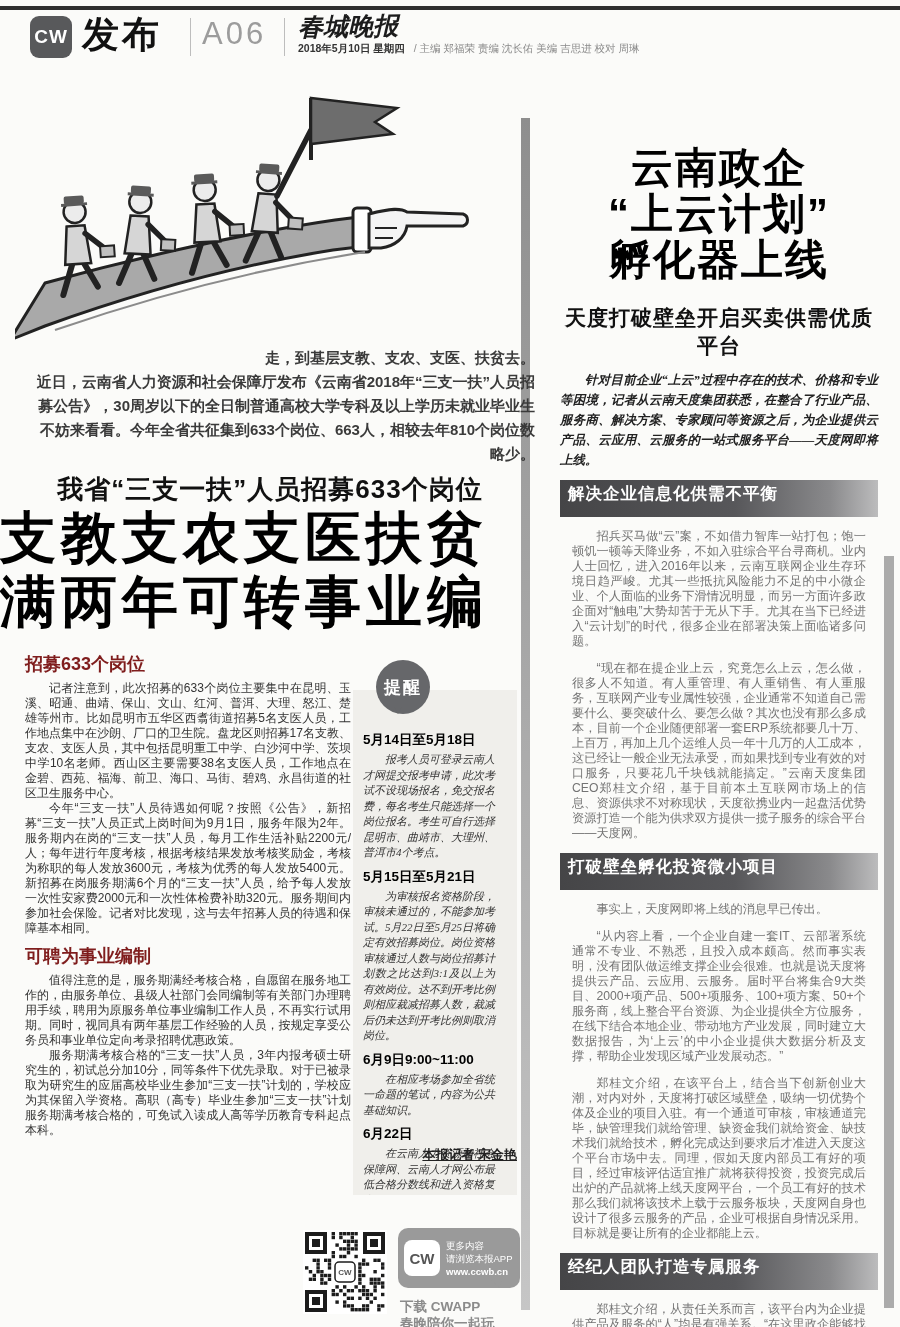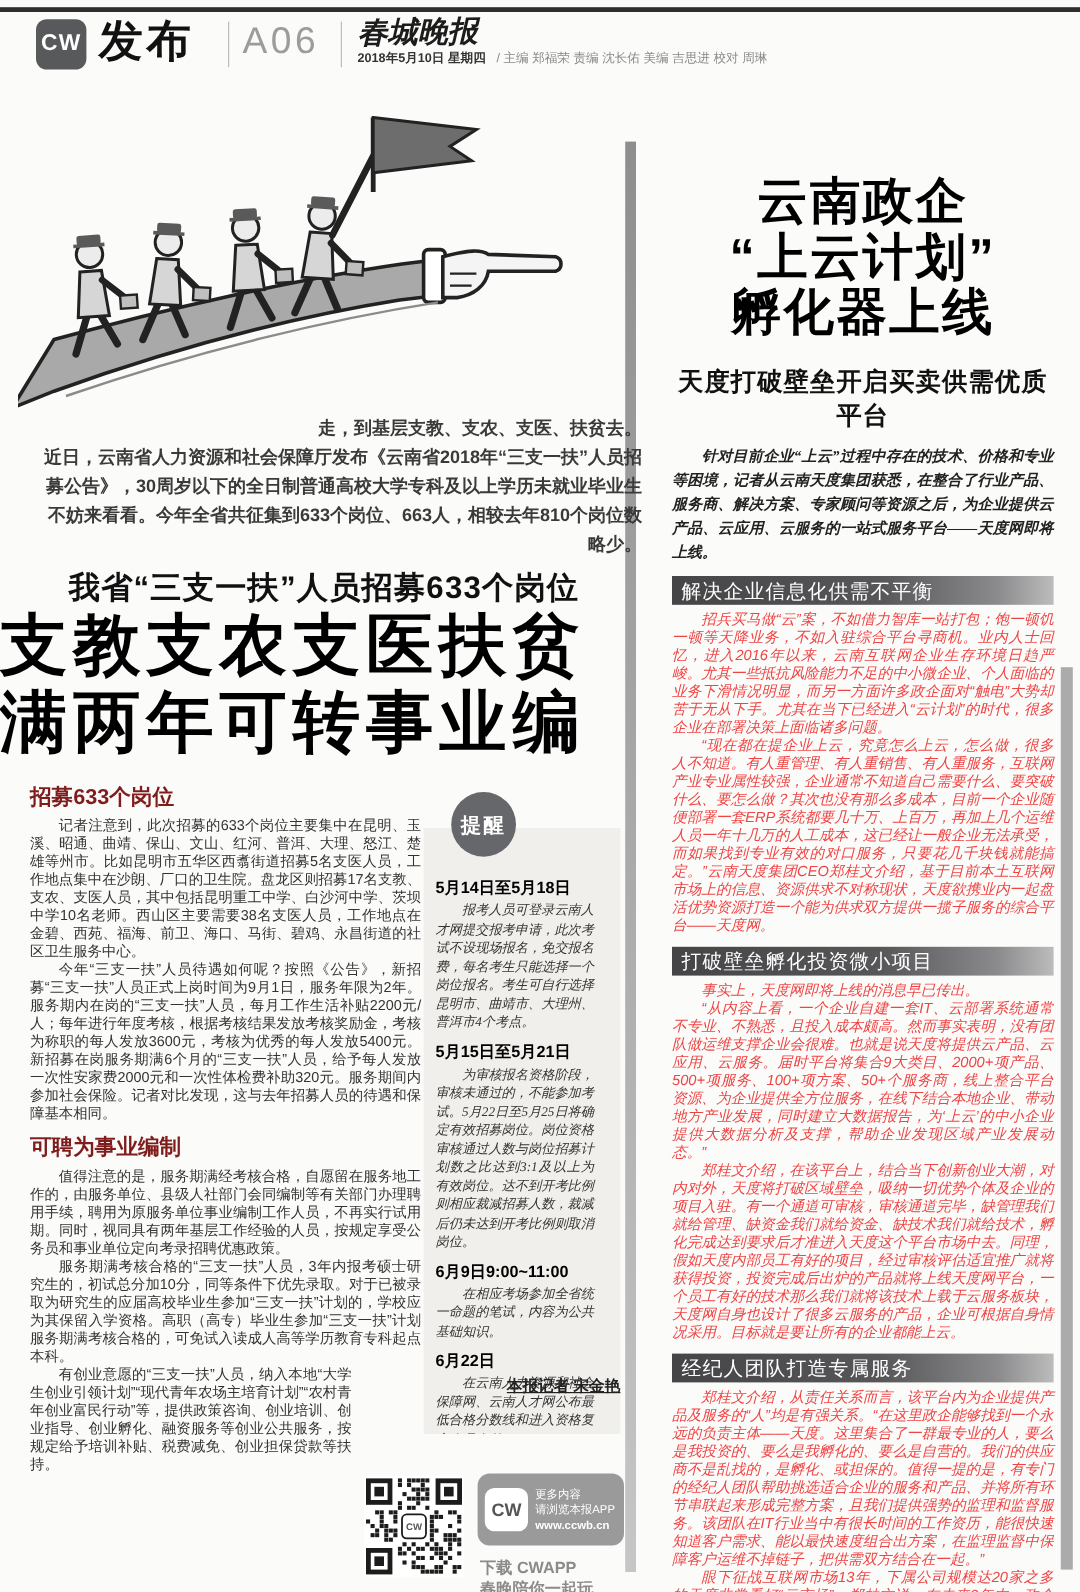--- a/index.html
+++ b/index.html
@@ -60,24 +60,24 @@
   .bubble .b-text{color:#fff;font-size:9.5px;line-height:13px;}
   .bubble .b-text .url{font-weight:bold;}
   .promo-caption{position:absolute;left:400px;top:1298px;font-size:13.5px;font-weight:bold;
                  color:#8b8b8b;line-height:17px;}
   
   .rcol{position:absolute;left:560px;top:145px;width:318px;}
   .r-headline{text-align:center;font-size:42px;font-weight:900;color:#000;line-height:46px;letter-spacing:2px;}
   .r-subhead{text-align:center;font-size:21px;font-weight:800;color:#111;margin-top:21px;letter-spacing:1px;}
   .r-intro{margin-top:10px;font-family:"Liberation Serif",serif;font-style:italic;font-weight:600;
            font-size:12.5px;line-height:20px;color:#222;text-align:justify;text-indent:2em;}
-  .sec-bar{margin:10px 0 5px;height:24px;line-height:26px;padding-left:8px;color:#fff;
-           font-size:16.5px;font-weight:400;letter-spacing:1px;
+  .sec-bar{margin:10px 0 5px;height:37px;line-height:26px;padding-left:8px;color:#fff;
+           font-size:16.5px;font-weight:700;letter-spacing:1px;
            background:linear-gradient(90deg,#454547 0%,#57575a 55%,#8a8a8c 85%,#bcbcbd 100%);}
-  .rbody p{font-size:12.2px;line-height:15px;margin:0;text-align:justify;text-indent:2em;color:#ef4444;font-style:italic;}
+  .rbody p{font-size:12.2px;line-height:15px;margin:12px;text-align:justify;text-indent:2em;color:#737373;}
 </style>
 </head>
 <body>
 
 <div id="canvas">
 
   <div class="top-rule"></div>
   <div class="logo-box">
       <span>CW</span>
     </div>
@@ -135,21 +135,20 @@
     <div>满两年可转事业编</div>
   </div>
 
   <div class="lbody">
     <h3>招募633个岗位</h3>
     <p>记者注意到，此次招募的633个岗位主要集中在昆明、玉溪、昭通、曲靖、保山、文山、红河、普洱、大理、怒江、楚雄等州市。比如昆明市五华区西翥街道招募5名支医人员，工作地点集中在沙朗、厂口的卫生院。盘龙区则招募17名支教、支农、支医人员，其中包括昆明重工中学、白沙河中学、茨坝中学10名老师。西山区主要需要38名支医人员，工作地点在金碧、西苑、福海、前卫、海口、马街、碧鸡、永昌街道的社区卫生服务中心。</p>
     <p>今年“三支一扶”人员待遇如何呢？按照《公告》，新招募“三支一扶”人员正式上岗时间为9月1日，服务年限为2年。服务期内在岗的“三支一扶”人员，每月工作生活补贴2200元/人；每年进行年度考核，根据考核结果发放考核奖励金，考核为称职的每人发放3600元，考核为优秀的每人发放5400元。新招募在岗服务期满6个月的“三支一扶”人员，给予每人发放一次性安家费2000元和一次性体检费补助320元。服务期间内参加社会保险。记者对比发现，这与去年招募人员的待遇和保障基本相同。</p>
     <h3>可聘为事业编制</h3>
     <p>值得注意的是，服务期满经考核合格，自愿留在服务地工作的，由服务单位、县级人社部门会同编制等有关部门办理聘用手续，聘用为原服务单位事业编制工作人员，不再实行试用期。同时，视同具有两年基层工作经验的人员，按规定享受公务员和事业单位定向考录招聘优惠政策。</p>
     <p>服务期满考核合格的“三支一扶”人员，3年内报考硕士研究生的，初试总分加10分，同等条件下优先录取。对于已被录取为研究生的应届高校毕业生参加“三支一扶”计划的，学校应为其保留入学资格。高职（高专）毕业生参加“三支一扶”计划服务期满考核合格的，可免试入读成人高等学历教育专科起点本科。</p>
-    <p class="narrow">有创业意愿的“三支一扶”人员，纳入本地“大学生创业引领计划”“现代青年农场主培育计划”“农村青年创业富民行动”等，提供政策咨询、创业培训、创业指导、创业孵化、融资服务等创业公共服务，按规定给予培训补贴、税费减免、创业担保贷款等扶持。</p>
   </div>
 
   <div class="badge">提醒</div>
   <div class="reminder">
     <div class="rem-item">
       <div class="rem-date">5月14日至5月18日</div>
       <div class="rem-text">报考人员可登录云南人才网提交报考申请，此次考试不设现场报名，免交报名费，每名考生只能选择一个岗位报名。考生可自行选择昆明市、曲靖市、大理州、普洱市4个考点。</div>
     </div>
     <div class="rem-item">
       <div class="rem-date">5月15日至5月21日</div>

